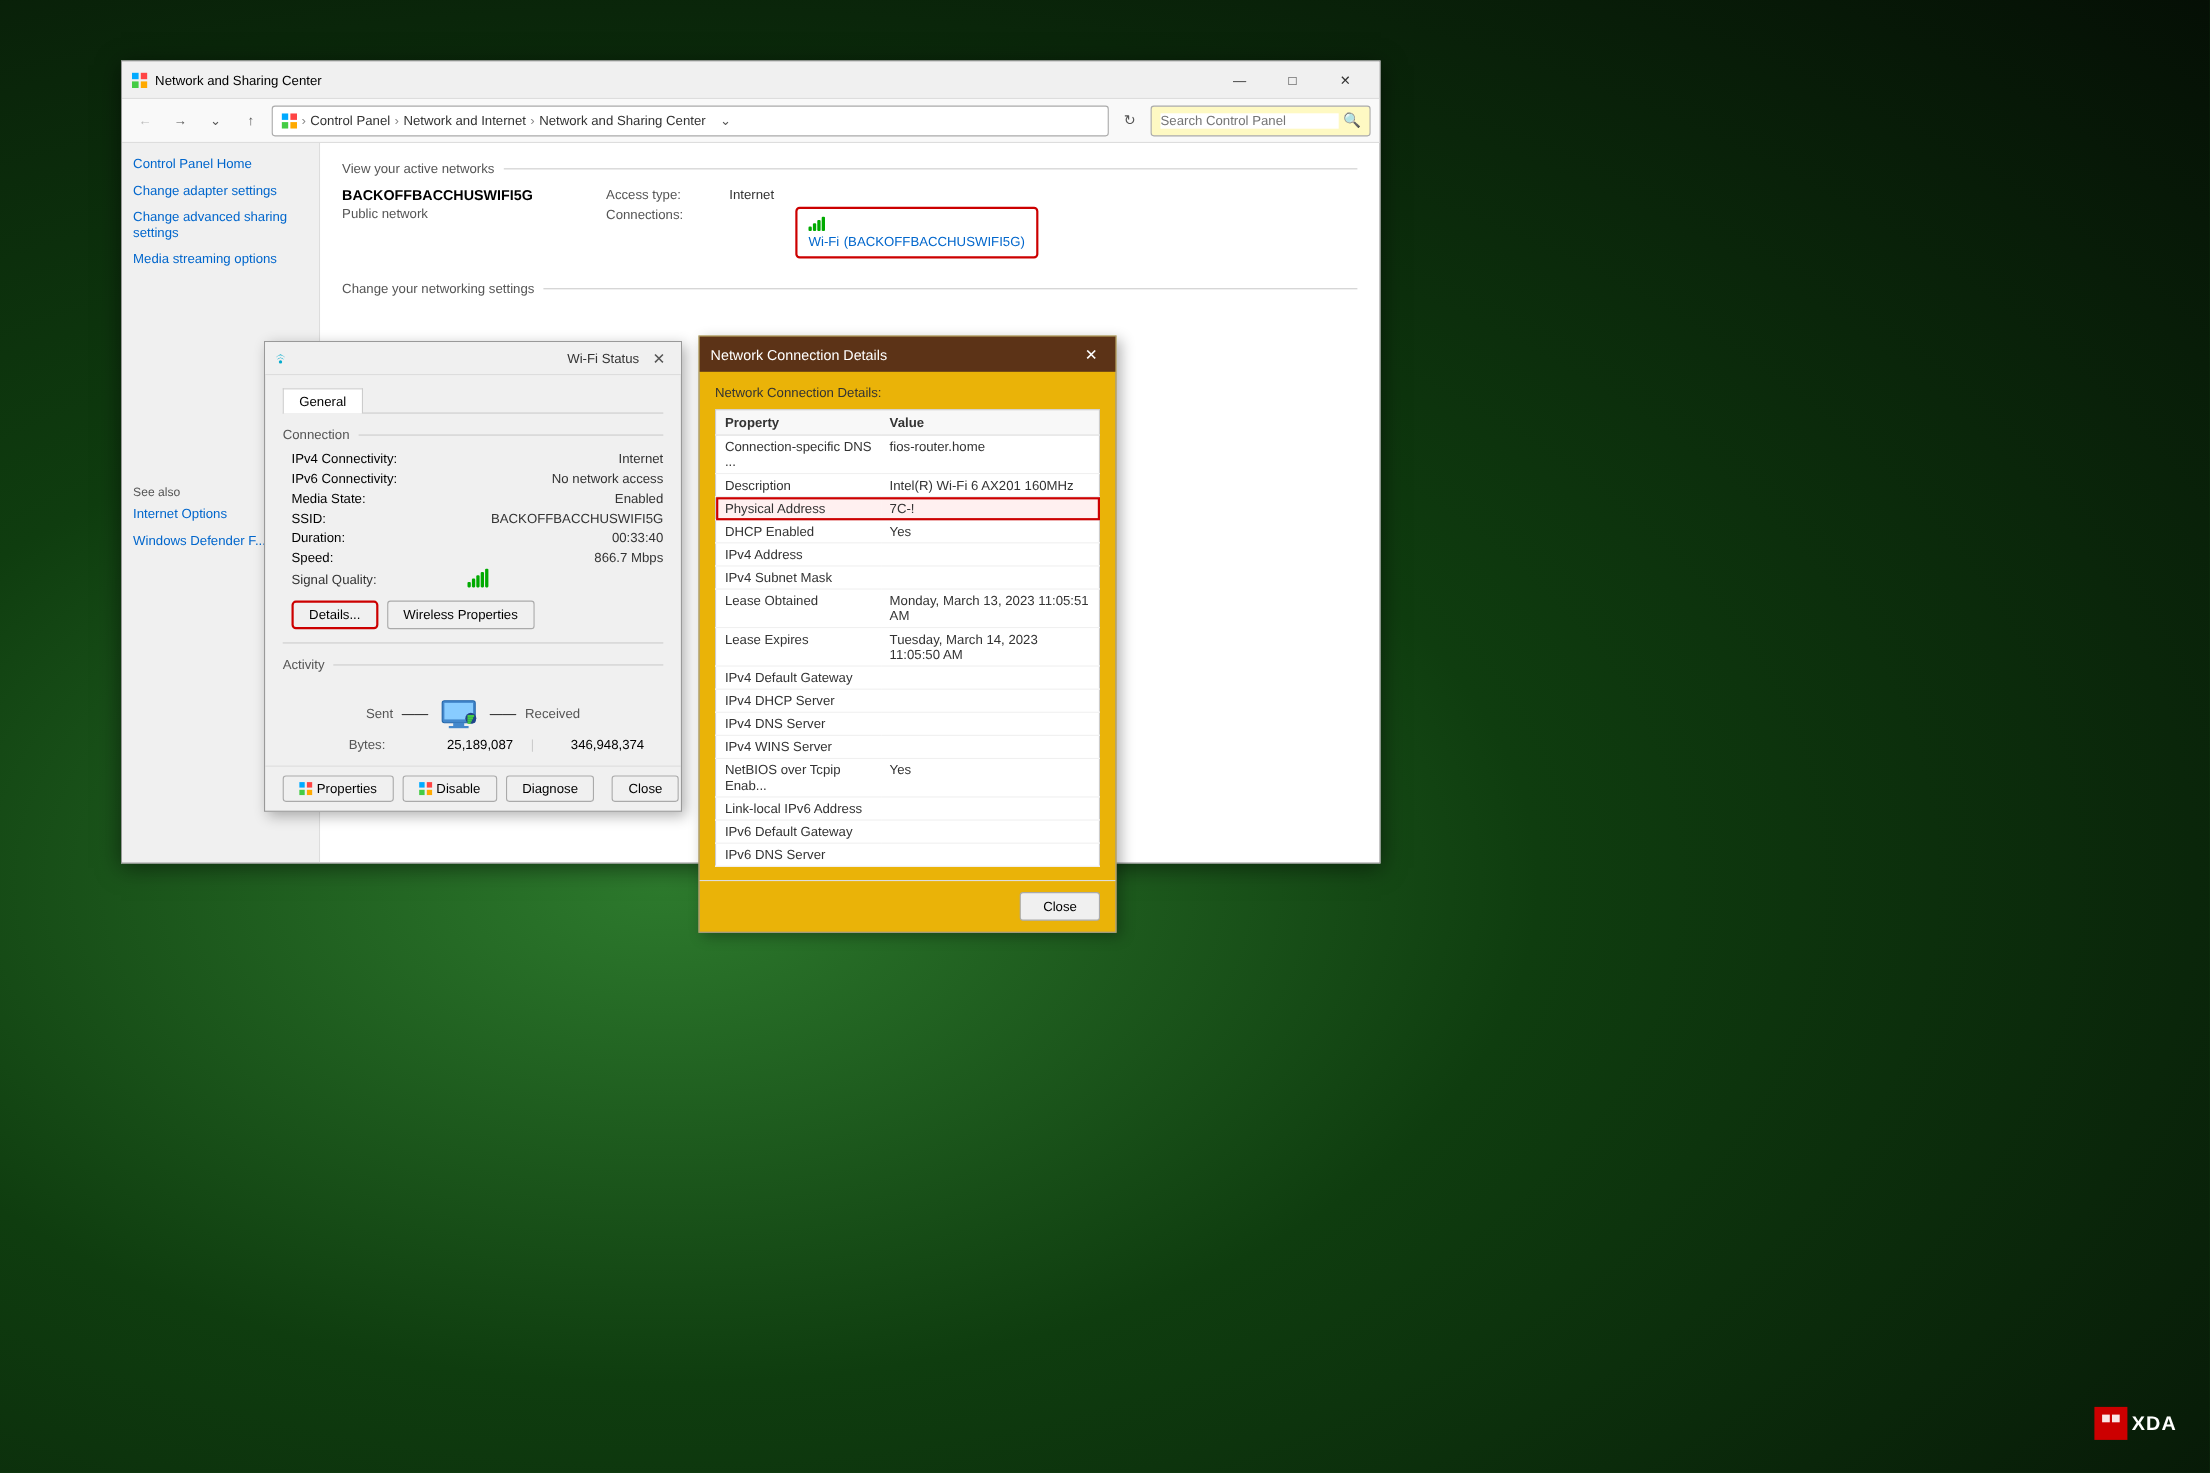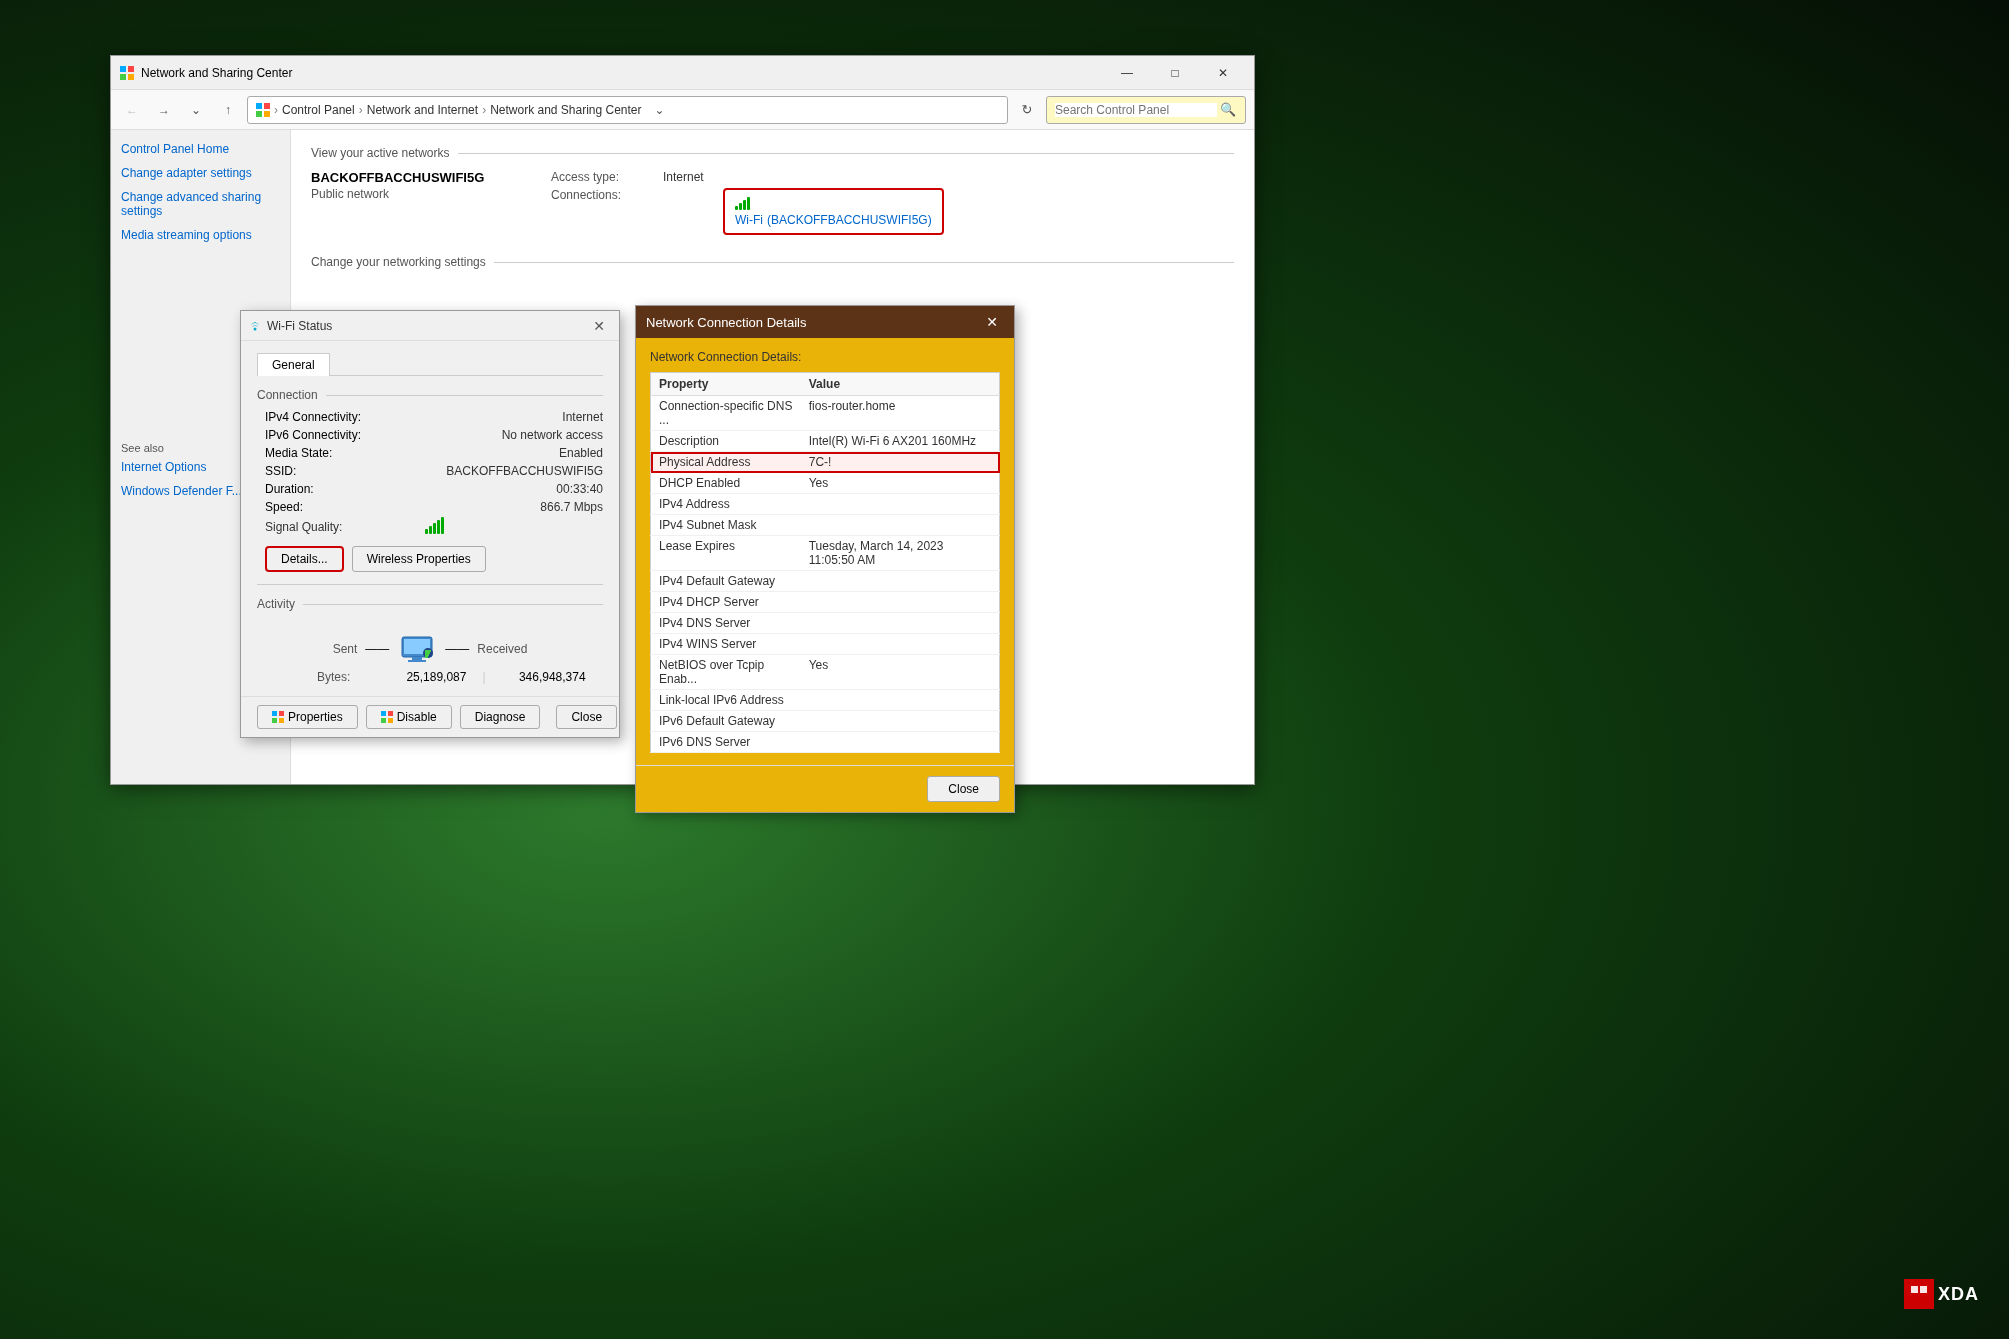--- a/index.html
+++ b/index.html
@@ -284,20 +284,21 @@
       display: flex;
       align-items: center;
       padding: 0 8px;
       border-bottom: 1px solid #ddd;
       gap: 6px;
     }
     .dialog-title-text {
       flex: 1;
       font-size: 12px;
       color: #333;
+      text-align: right;
     }
     .dialog-close-btn {
       width: 24px;
       height: 22px;
       display: flex;
       align-items: center;
       justify-content: center;
       cursor: pointer;
       font-size: 14px;
       color: #555;
@@ -832,20 +833,24 @@
           </tr>
           <tr>
             <td>IPv4 Address</td>
             <td></td>
           </tr>
           <tr>
             <td>IPv4 Subnet Mask</td>
             <td></td>
           </tr>
           <tr>
+            <td>Lease Obtained</td>
+            <td>Monday, March 13, 2023 11:05:51 AM</td>
+          </tr>
+          <tr>
             <td>Lease Expires</td>
             <td>Tuesday, March 14, 2023 11:05:50 AM</td>
           </tr>
           <tr>
             <td>IPv4 Default Gateway</td>
             <td></td>
           </tr>
           <tr>
             <td>IPv4 DHCP Server</td>
             <td></td>

